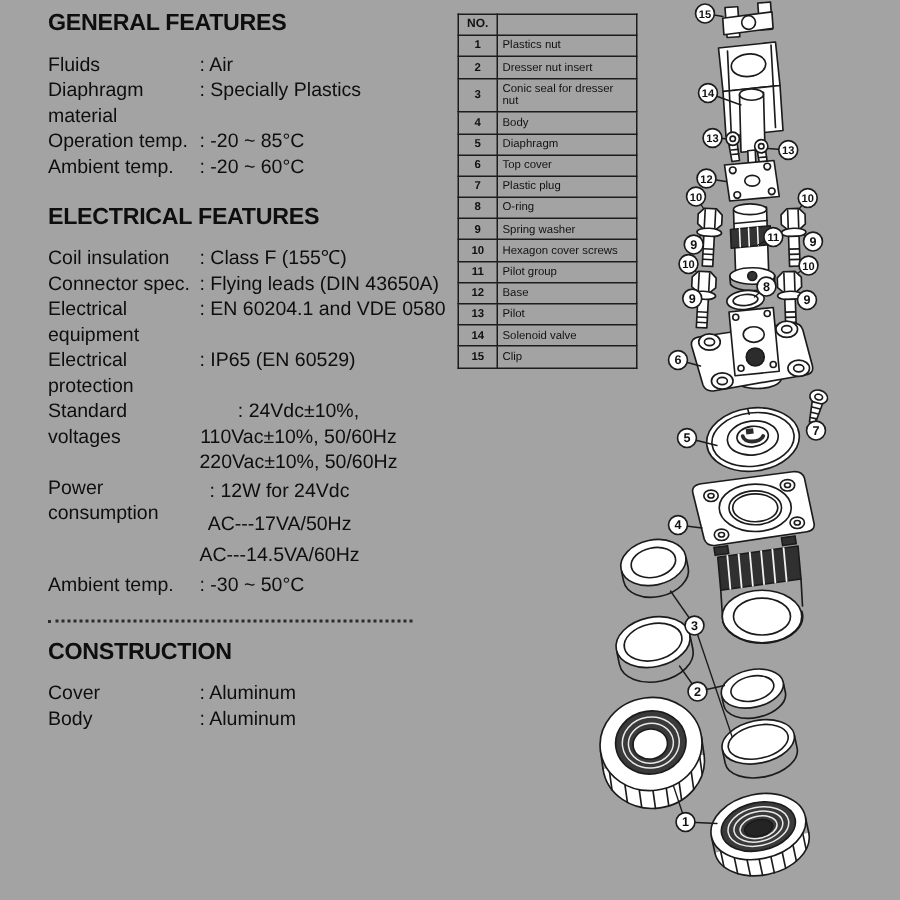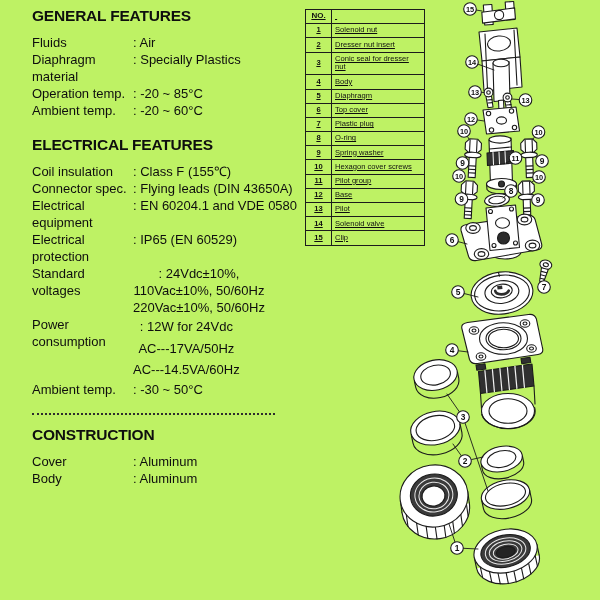--- a/index.html
+++ b/index.html
@@ -1,30 +1,30 @@
 <!DOCTYPE html>
 <html><head>
 <meta charset="utf-8">
 <style>
   html,body{margin:0;padding:0;background:#fff;}
-  .page{position:relative;width:600px;height:600px;background:#bef264;overflow:hidden;
+  .page{position:relative;width:600px;height:600px;background:#a3a3a3;overflow:hidden;
         font-family:"Liberation Sans", sans-serif;color:#0e0e0e;}
   
   .specs{position:absolute;left:32px;top:7px;width:278px;}
   .spec-section{margin:0 0 15px 0;}
   .spec-title{font-size:15.5px;line-height:17px;font-weight:bold;margin:0 0 10px 0;letter-spacing:-0.2px;}
   .spec-section:nth-of-type(2){margin-top:17px;}
   .spec-row{display:flex;font-size:13px;line-height:17px;}
   .spec-label{width:101px;flex:none;}
   .spec-value{white-space:pre-line;text-align:center;}
   .spec-section:nth-of-type(2) .spec-row:nth-of-type(6) .spec-value{line-height:21.5px;}
   .dotted-divider{width:243px;border-top:2px dotted #2c2c2c;margin:12px 0 11px 0;height:0;}
   
   .parts-table{position:absolute;left:305px;top:9px;width:120px;}
-  .parts-table table{border-collapse:collapse;width:100%;text-decoration:underline;}
+  .parts-table table{border-collapse:collapse;width:100%;}
   .parts-table td{border:1px solid #1c1c1c;font-size:7.6px;line-height:8.6px;
                   padding:2.3px 3px;color:#111;}
   .parts-table td.no-col{width:23px;text-align:center;font-weight:bold;padding-left:1px;padding-right:1px;}
   .parts-table td.hdr{font-weight:bold;font-size:8px;}
   
   .diagram-svg{position:absolute;left:0;top:0;width:600px;height:600px;}
 </style>
 </head>
 <body>
 
@@ -101,21 +101,21 @@
 
   <div class="parts-table">
     <table>
       <tbody>
           <tr>
             <td class="no-col hdr">NO.</td>
             <td>&nbsp;</td>
           </tr>
           <tr>
             <td class="no-col">1</td>
-            <td>Solenoid nut</td>
+            <td>Plastics nut</td>
           </tr>
           <tr>
             <td class="no-col">2</td>
             <td>Dresser nut insert</td>
           </tr>
           <tr>
             <td class="no-col">3</td>
             <td>Conic seal for dresser nut</td>
           </tr>
           <tr>

